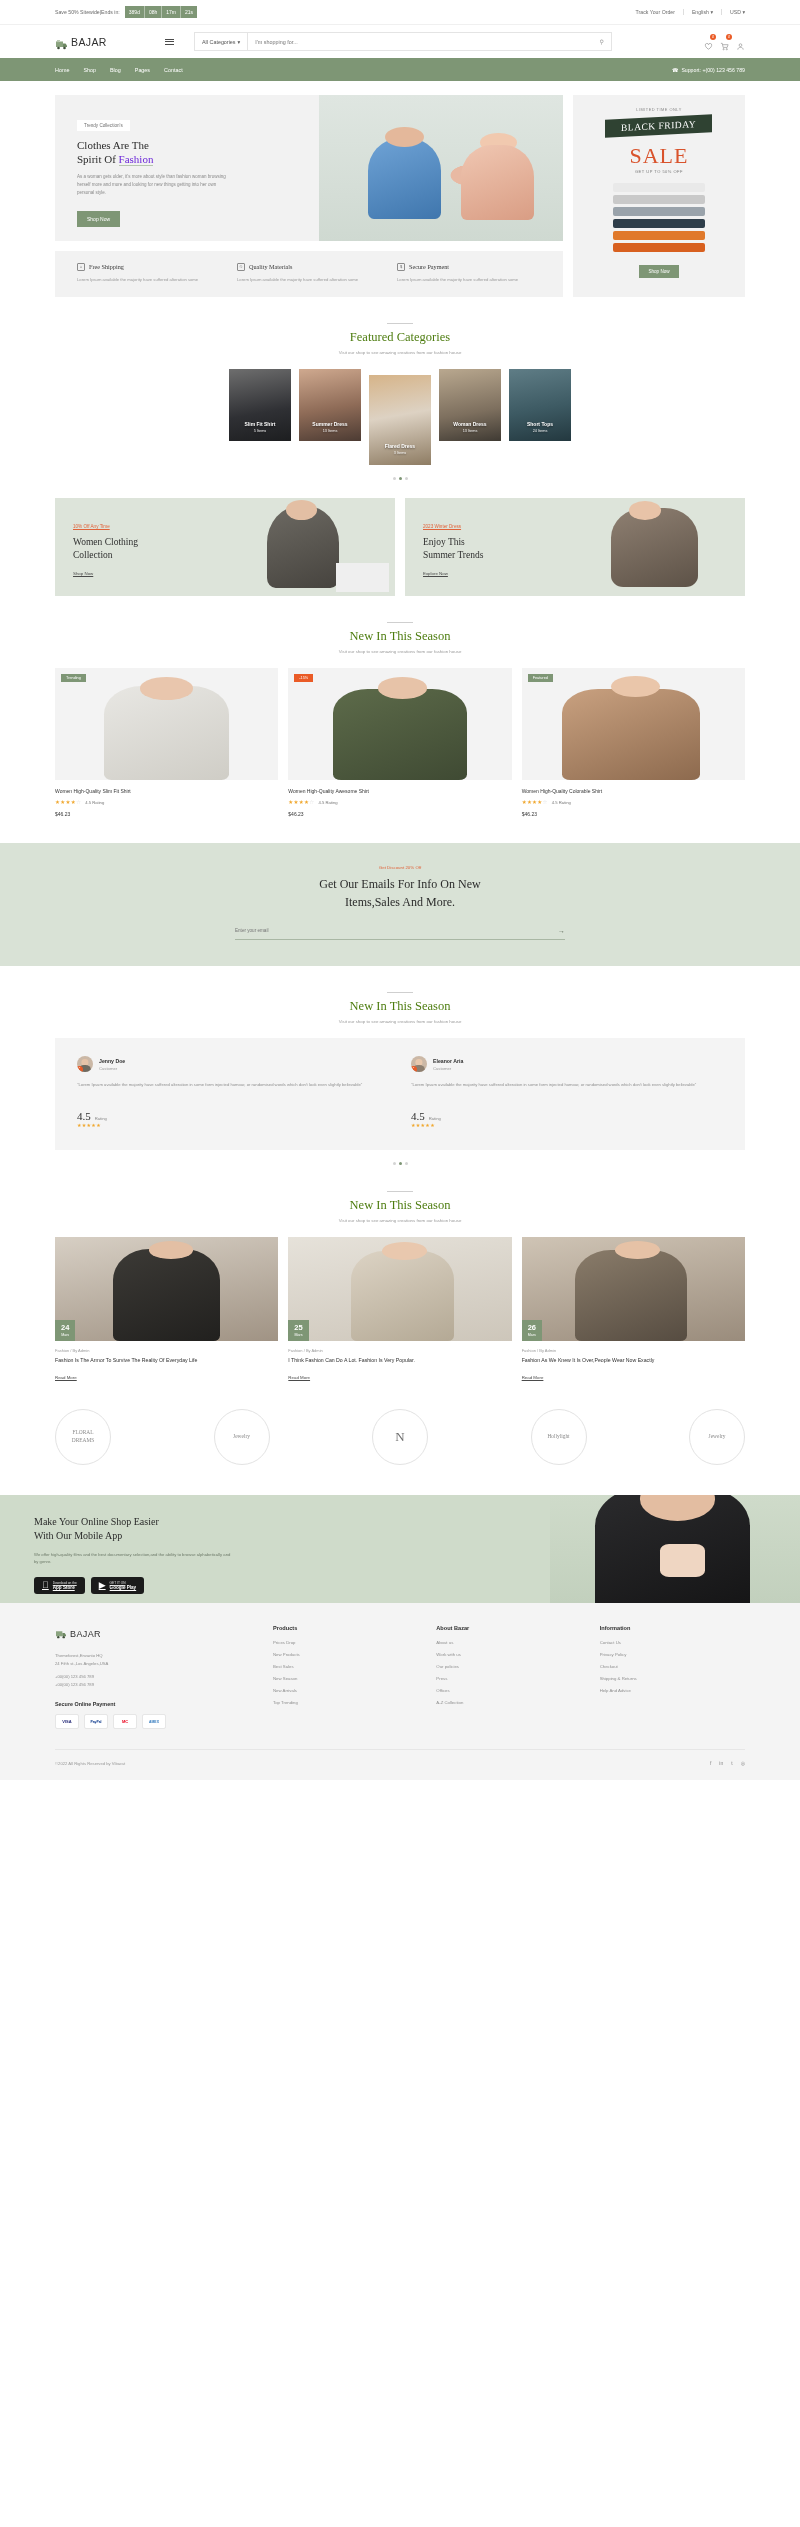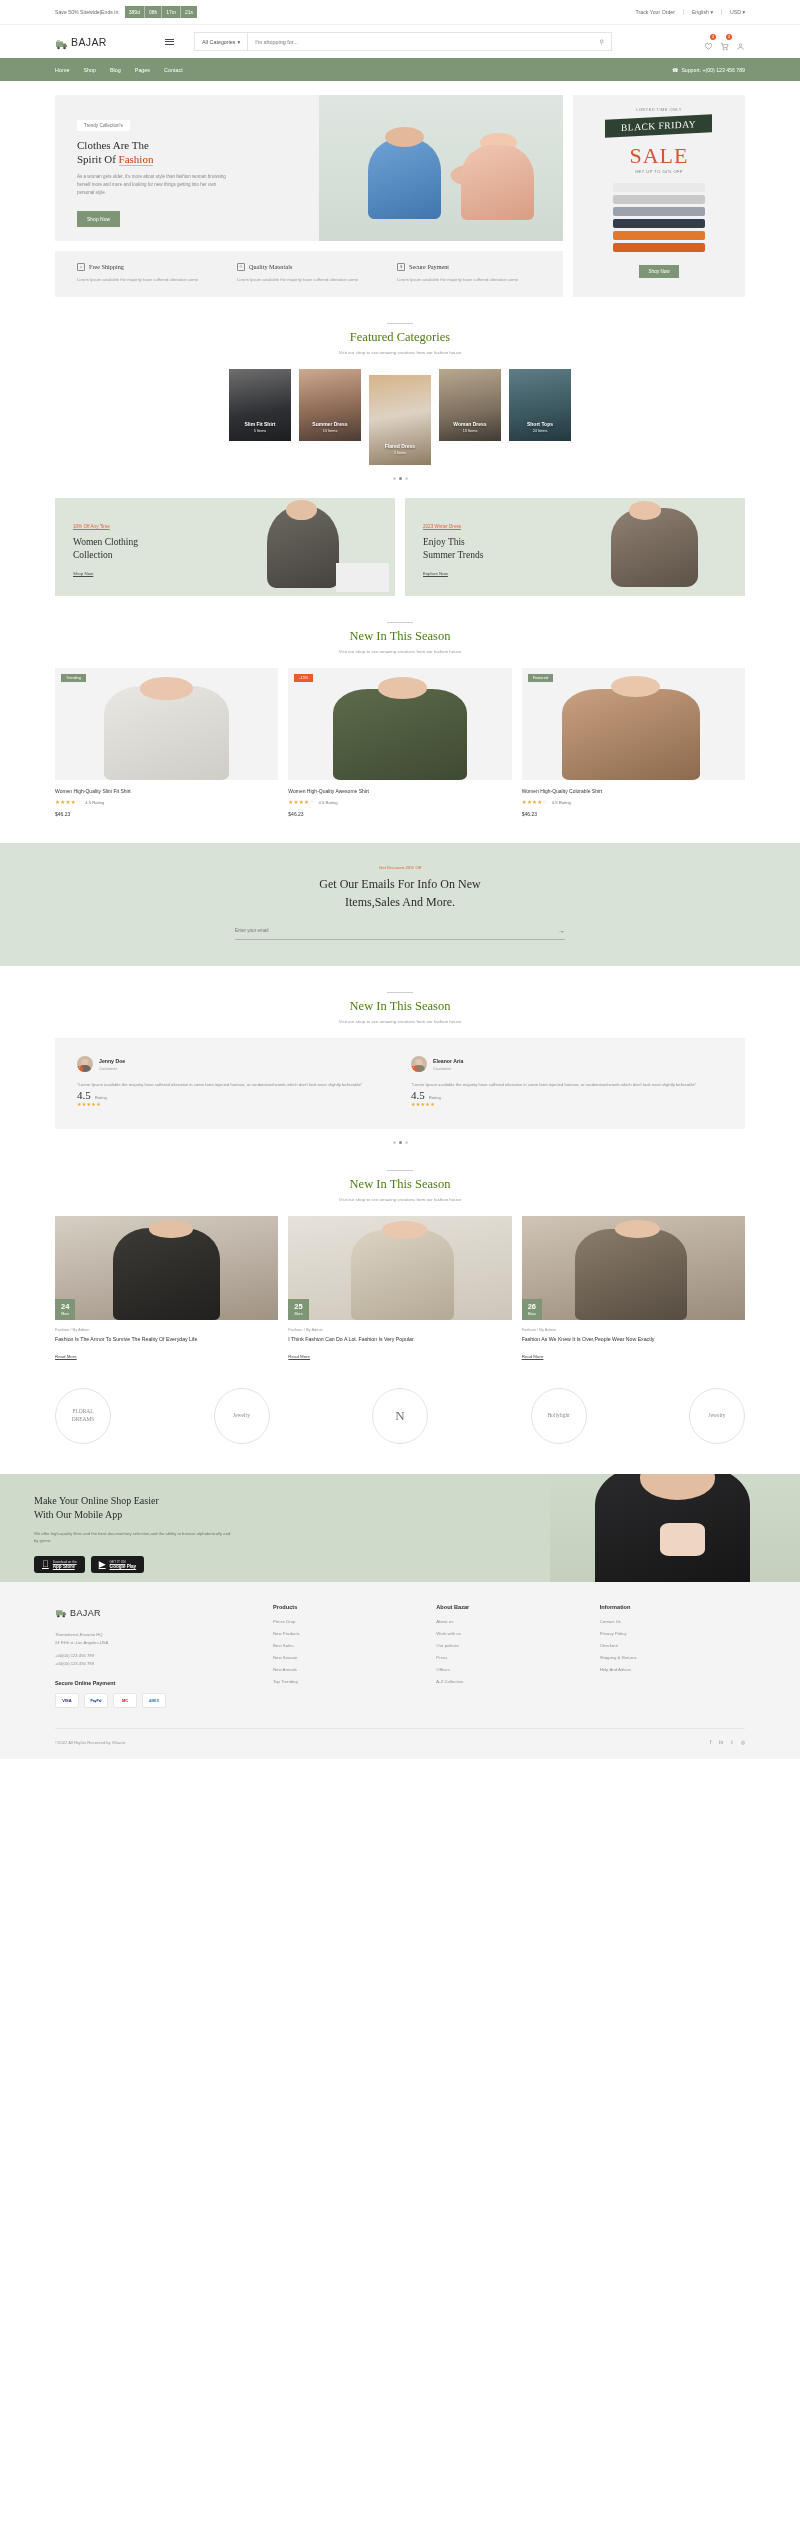--- a/index.html
+++ b/index.html
@@ -45,21 +45,21 @@
   .nav-links a { color: #fff; font-size: 5.4px; text-decoration: none; }
   .nav-support { color: #fff; font-size: 5.2px; display: flex; align-items: center; gap: 3px; }
 
   
   .hero-sec { padding: 14px 0 0; }
   .hero-row { display: flex; gap: 10px; }
   .hero-main { flex: 1; background: #f2f2f2; position: relative; overflow: hidden; }
   .hero-inner { padding: 18px 0 0 22px; position: relative; z-index: 3; width: 58%; }
   .chip { display: inline-block; background: #fff; color: #6f6f6f; font-size: 4.6px; padding: 3px 7px; margin-bottom: 7px; }
   .hero-h1 { font-family: "Liberation Serif", serif; font-size: 11px; line-height: 1.28; color: #2b2b2b; font-weight: 400; }
-  .hero-h1 .accent { color: #c2410c; border-bottom: 1px solid #b6c6ae; }
+  .hero-h1 .accent { color: #6d28d9; border-bottom: 1px solid #b6c6ae; }
   .hero-p { font-size: 4.5px; line-height: 1.75; color: #8a8a8a; margin: 7px 0 10px; max-width: 150px; }
   .btn-green { display: inline-block; background: #7e9675; color: #fff; font-size: 5px; padding: 5px 10px; text-decoration: none; }
   .hero-photo { position: absolute; right: 0; top: 0; width: 48%; height: 100%;
     background:
       radial-gradient(ellipse at 38% 52%, #3a6ea8 0 7%, transparent 7.4%),
       radial-gradient(ellipse at 62% 55%, #e8b9a3 0 9%, transparent 9.4%),
       linear-gradient(180deg, #dfe6e1 0%, #cfd9d1 100%);
   }
   .hero-photo::before { content:""; position:absolute; left: 20%; top: 30%; width: 30%; height: 55%;
     background: linear-gradient(160deg, #6fa3d6, #3f76ad); border-radius: 40% 40% 8% 8%; }
@@ -138,21 +138,21 @@
   
   .tcard-wrap { background: #f4f4f4; padding: 18px 22px 22px; display: flex; gap: 22px; }
   .tcard { flex: 1; }
   .t-head { display: flex; align-items: center; gap: 6px; }
   .t-ava { width: 16px; height: 16px; border-radius: 50%; background: #cbb8a6; position: relative; overflow: hidden; }
   .t-quote { position: absolute; left: -1px; bottom: -1px; width: 7px; height: 7px; border-radius: 50%;
              background: #ea5b26; color: #fff; font-size: 4.5px; display: flex; align-items: center; justify-content: center; }
   .t-name { font-size: 5.2px; font-weight: 700; color: #2f2f2f; }
   .t-role { font-size: 4.2px; color: #9a9a9a; margin-top: 2px; }
   .t-body { font-size: 4.2px; line-height: 1.85; color: #8f8f8f; margin-top: 9px; }
-  .t-score { display: flex; align-items: baseline; gap: 4px; margin-top: 0; }
+  .t-score { display: flex; align-items: baseline; gap: 4px; margin-top: 21px; }
   .t-num { font-family: "Liberation Serif", serif; font-size: 11px; color: #2b2b2b; }
   .t-lab { font-size: 4.2px; color: #8a8a8a; }
 
   
   .blogs { display: flex; gap: 10px; }
   .blog { flex: 1; }
   .blog-img { height: 104px; position: relative; overflow: hidden; }
   .blog-date { position: absolute; left: 0; bottom: 0; background: #7e9675; color: #fff; text-align: center; padding: 4px 6px; }
   .blog-date b { display: block; font-size: 7.5px; font-weight: 600; line-height: 1; }
   .blog-date s { display: block; font-size: 3.6px; text-decoration: none; margin-top: 1px; }

